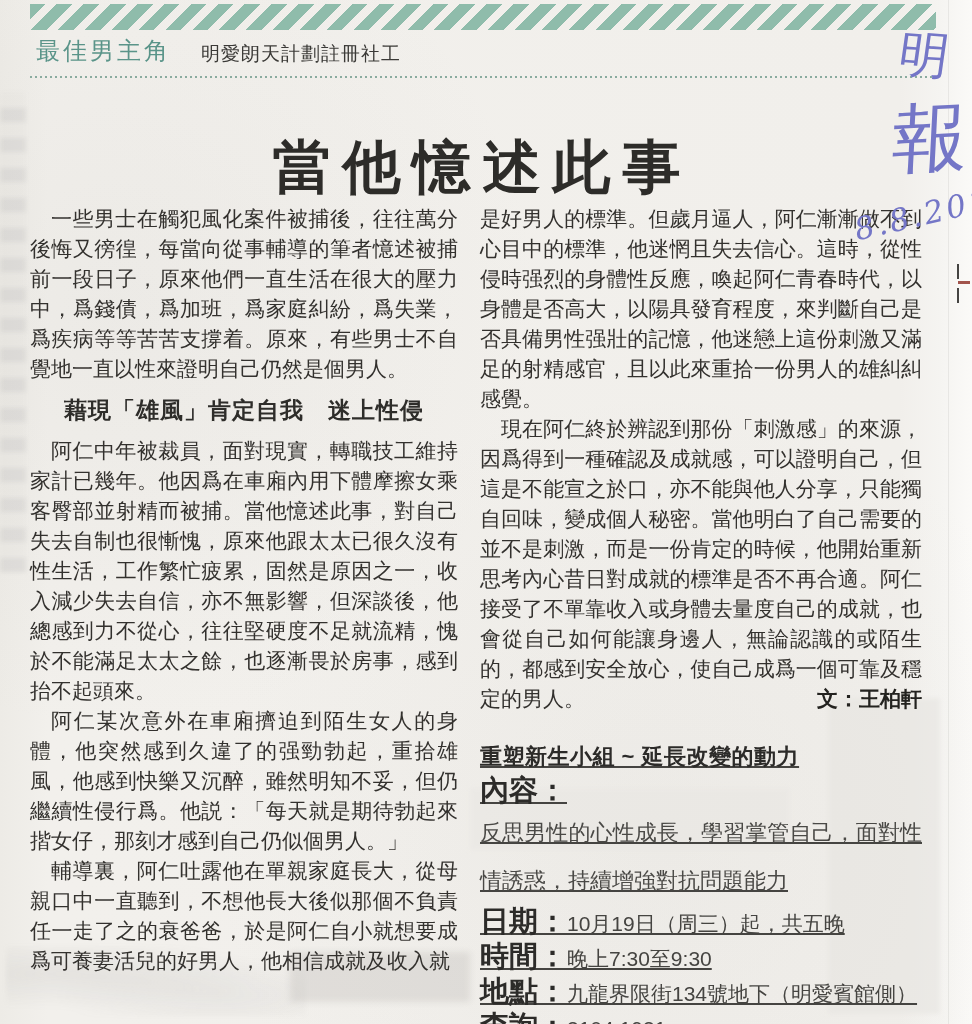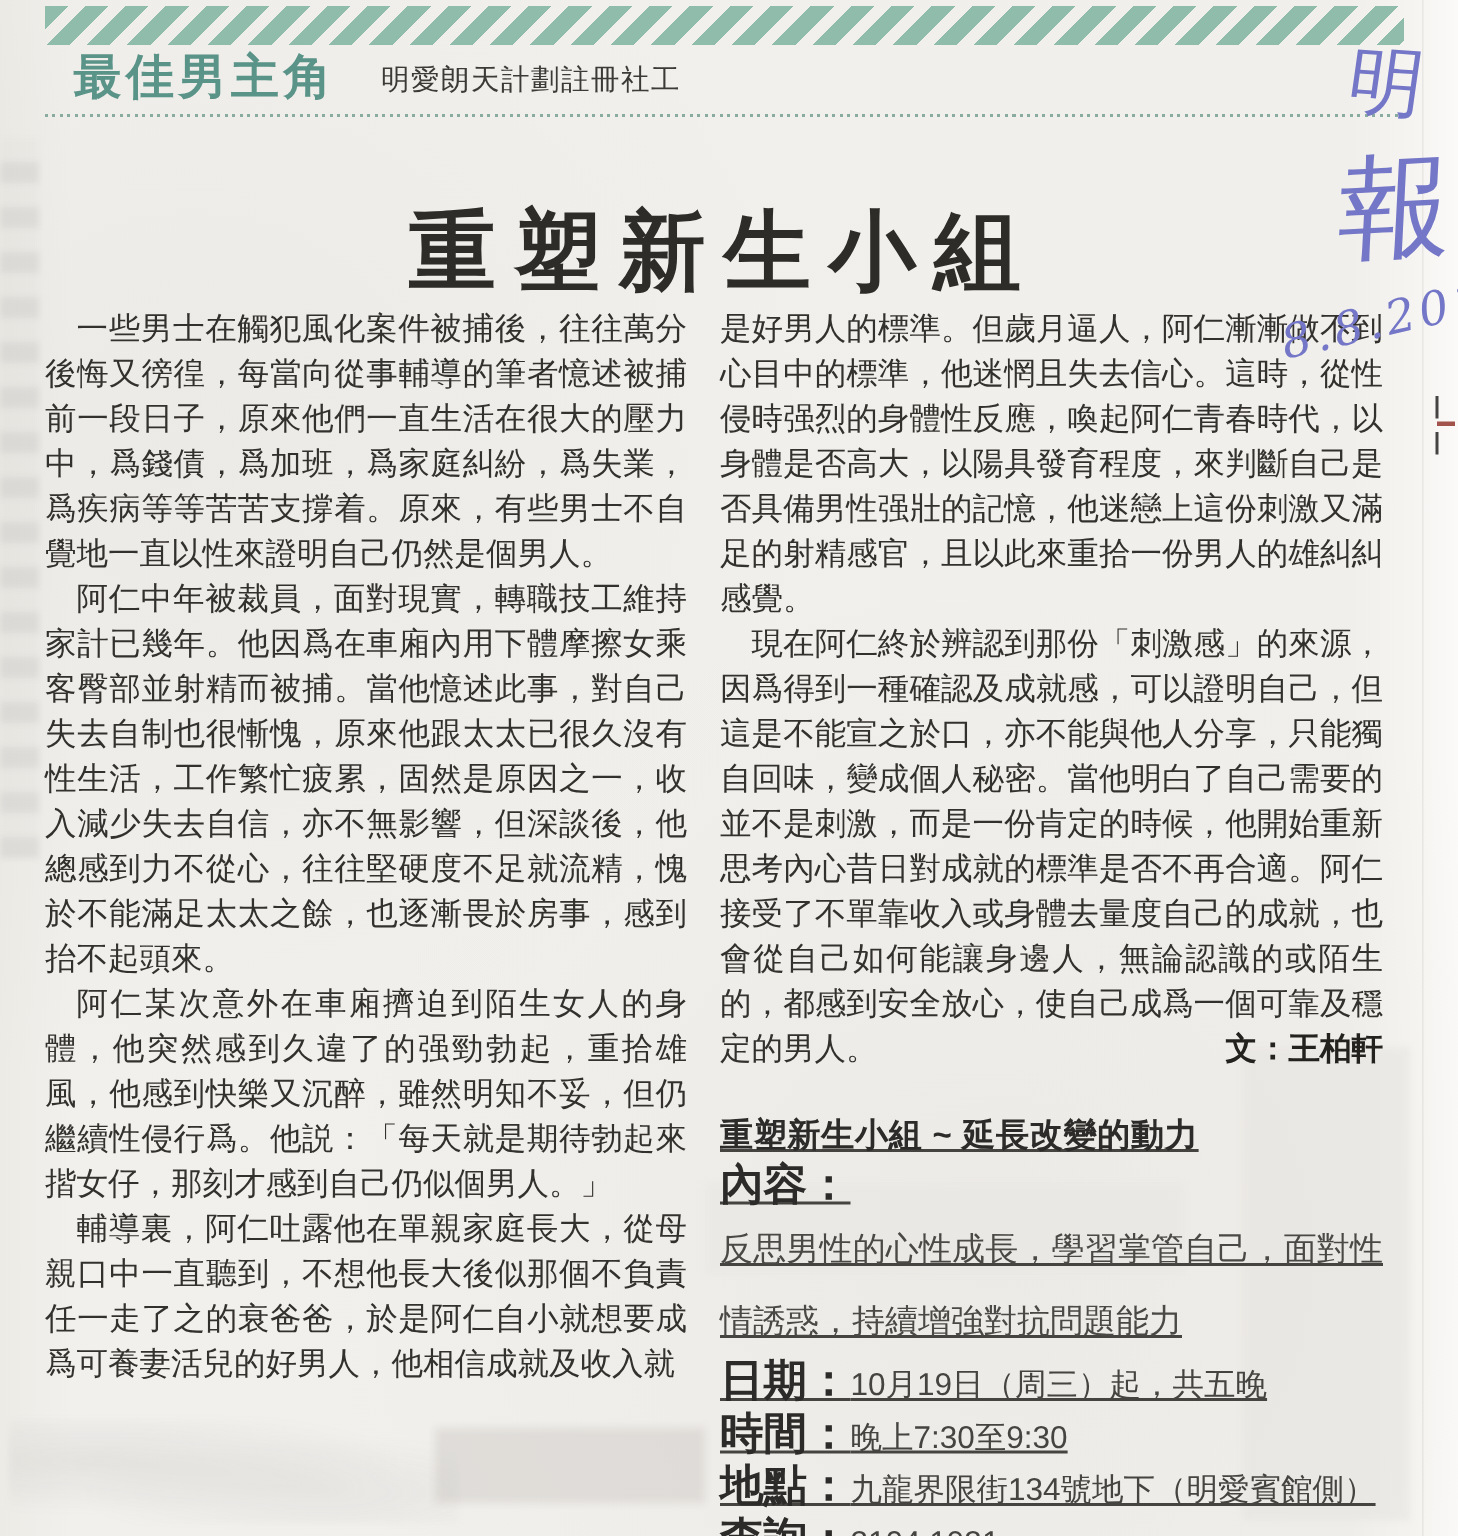--- a/index.html
+++ b/index.html
@@ -22,22 +22,22 @@
       radial-gradient(ellipse at 70% 70%, rgba(112,112,118,.08), transparent 55%);
     filter:blur(2px);}
   .blob-gray-patch{left:290px;top:952px;width:180px;height:50px;background:rgba(178,176,171,.28);filter:blur(3px);}
   .blob-box-shade{left:828px;top:698px;width:112px;height:316px;background:#e7e5e1;opacity:.6;filter:blur(2px);}
   .blob-content-shade{left:470px;top:788px;width:320px;height:62px;background:#e9e7e3;opacity:.55;filter:blur(2px);}
   .crease{position:absolute;left:948px;top:0;width:1px;height:1024px;background:rgba(60,58,55,.08);z-index:0;}
   
   .banner{position:absolute;left:30px;top:4px;width:906px;height:26px;z-index:1;
     background:repeating-linear-gradient(135deg,#8fbcab 0 11px,rgba(255,255,255,0) 11px 19px);}
   .kicker-row{position:absolute;left:36px;top:32px;z-index:1;display:flex;align-items:flex-end;gap:30px;}
-  .kicker{font-family:"Liberation Sans","DejaVu Sans",sans-serif;font-weight:bold;font-size:32px;
-    letter-spacing:3px;color:#5a9489;line-height:38px;margin-left:13px;}
+  .kicker{font-family:"Liberation Sans","DejaVu Sans",sans-serif;font-weight:normal;font-size:24px;
+    letter-spacing:3px;color:#5a9489;line-height:38px;}
   .kicker-sub{font-size:19px;color:#3b3a37;letter-spacing:1px;padding-bottom:4px;line-height:24px;}
   .dotted{position:absolute;left:30px;top:76px;width:908px;height:2px;z-index:1;
     background:repeating-linear-gradient(90deg,#8aab9f 0 2px,transparent 2px 5px);}
   
   .headline{position:absolute;left:30px;top:92px;width:905px;z-index:1;text-align:center;
     font-weight:bold;font-size:58px;letter-spacing:12px;color:#2d2c29;line-height:74px;}
   
   .columns{position:absolute;left:30px;top:204px;width:892px;z-index:1;display:flex;gap:22px;}
   .col-left{width:428px;}
   .col-right{width:442px;}
@@ -77,25 +77,26 @@
   <div class="blob blob-content-shade"></div>
   <div class="crease"></div>
 
   <div class="banner"></div>
   <div class="kicker-row">
     <span class="kicker">最佳男主角</span>
     <span class="kicker-sub">明愛朗天計劃註冊社工</span>
   </div>
   <div class="dotted"></div>
 
-  <h1 class="headline">重塑新生小組</h1>
+  <h1 class="headline">當他憶述此事</h1>
 
   <div class="columns">
     <div class="col-left">
       <p class="indent">一些男士在觸犯風化案件被捕後，往往萬分後悔又徬徨，每當向從事輔導的筆者憶述被捕前一段日子，原來他們一直生活在很大的壓力中，爲錢債，爲加班，爲家庭糾紛，爲失業，爲疾病等等苦苦支撐着。原來，有些男士不自覺地一直以性來證明自己仍然是個男人。</p>
+      <h2 class="subhead">藉現「雄風」肯定自我　迷上性侵</h2>
       <p class="indent">阿仁中年被裁員，面對現實，轉職技工維持家計已幾年。他因爲在車廂內用下體摩擦女乘客臀部並射精而被捕。當他憶述此事，對自己失去自制也很慚愧，原來他跟太太已很久沒有性生活，工作繁忙疲累，固然是原因之一，收入減少失去自信，亦不無影響，但深談後，他總感到力不從心，往往堅硬度不足就流精，愧於不能滿足太太之餘，也逐漸畏於房事，感到抬不起頭來。</p>
       <p class="indent">阿仁某次意外在車廂擠迫到陌生女人的身體，他突然感到久違了的强勁勃起，重拾雄風，他感到快樂又沉醉，雖然明知不妥，但仍繼續性侵行爲。他説：「每天就是期待勃起來揩女仔，那刻才感到自己仍似個男人。」</p>
       <p class="indent">輔導裏，阿仁吐露他在單親家庭長大，從母親口中一直聽到，不想他長大後似那個不負責任一走了之的衰爸爸，於是阿仁自小就想要成爲可養妻活兒的好男人，他相信成就及收入就</p>
     </div>
     <div class="col-right">
       <p>是好男人的標準。但歲月逼人，阿仁漸漸做不到心目中的標準，他迷惘且失去信心。這時，從性侵時强烈的身體性反應，喚起阿仁青春時代，以身體是否高大，以陽具發育程度，來判斷自己是否具備男性强壯的記憶，他迷戀上這份刺激又滿足的射精感官，且以此來重拾一份男人的雄糾糾感覺。</p>
       <p class="indent"><span>現在阿仁終於辨認到那份「刺激感」的來源，因爲得到一種確認及成就感，可以證明自己，但這是不能宣之於口，亦不能與他人分享，只能獨自回味，變成個人秘密。當他明白了自己需要的並不是刺激，而是一份肯定的時候，他開始重新思考內心昔日對成就的標準是否不再合適。阿仁接受了不單靠收入或身體去量度自己的成就，也會從自己如何能讓身邊人，無論認識的或陌生的，都感到安全放心，使自己成爲一個可靠及穩定的男人。</span><span class="author">文：王柏軒</span></p>
 
       <div class="program-box">
         <div class="box-title">重塑新生小組 ~ 延長改變的動力</div>

